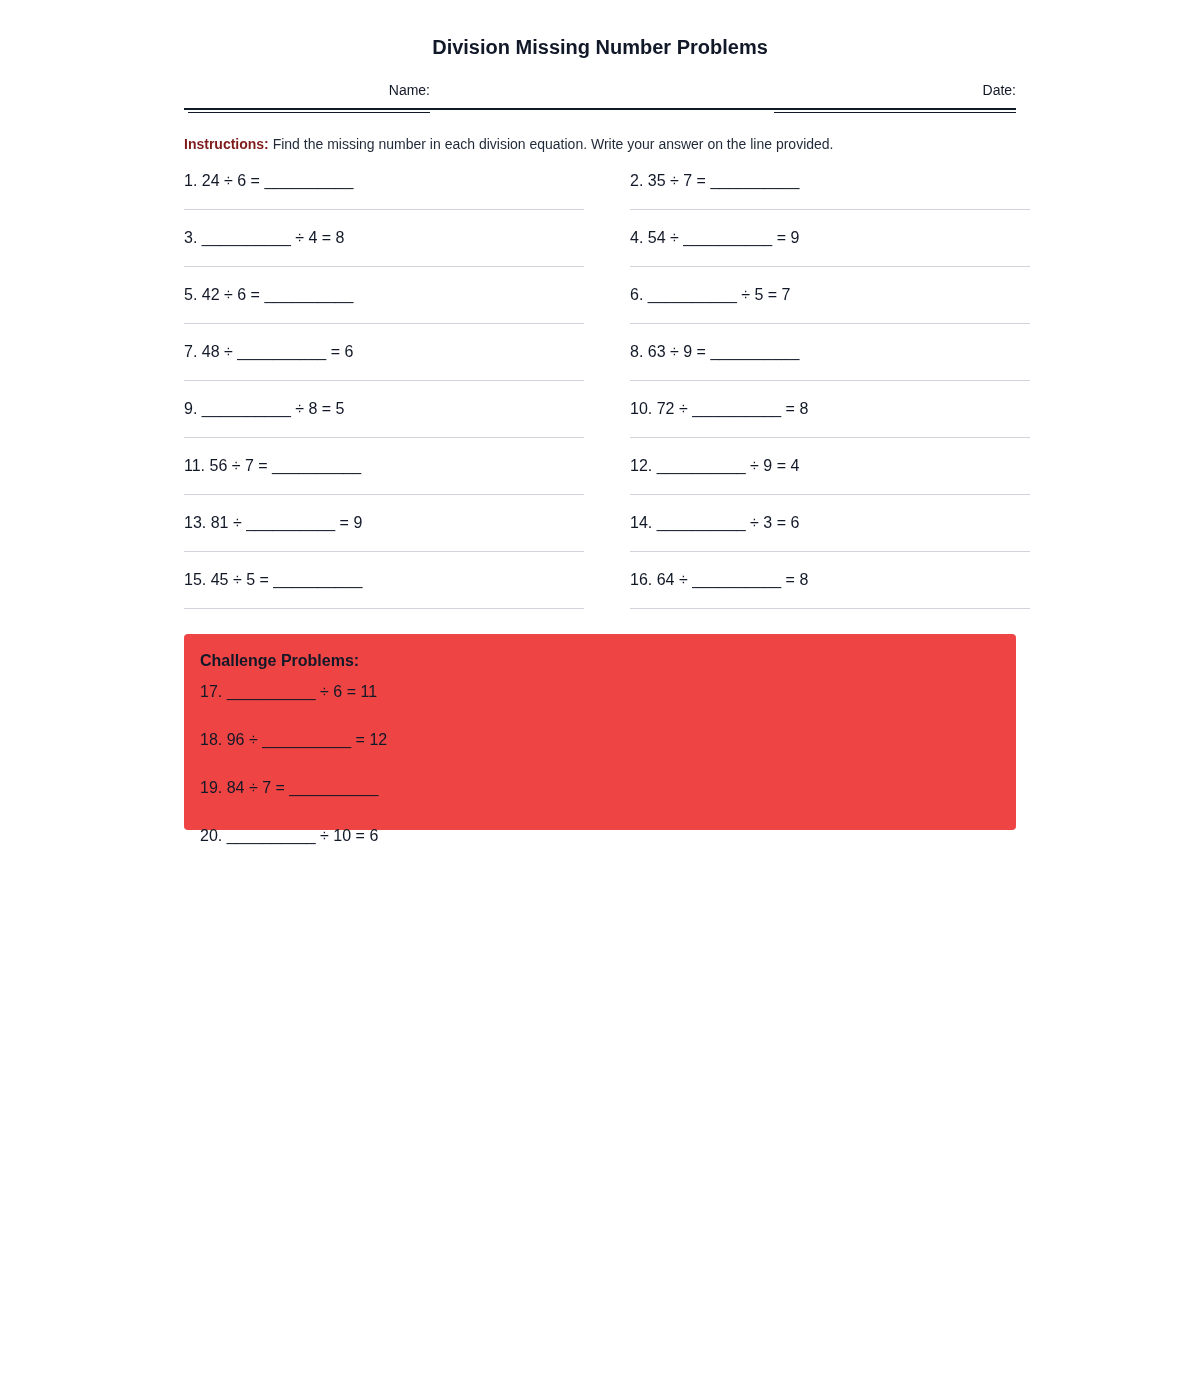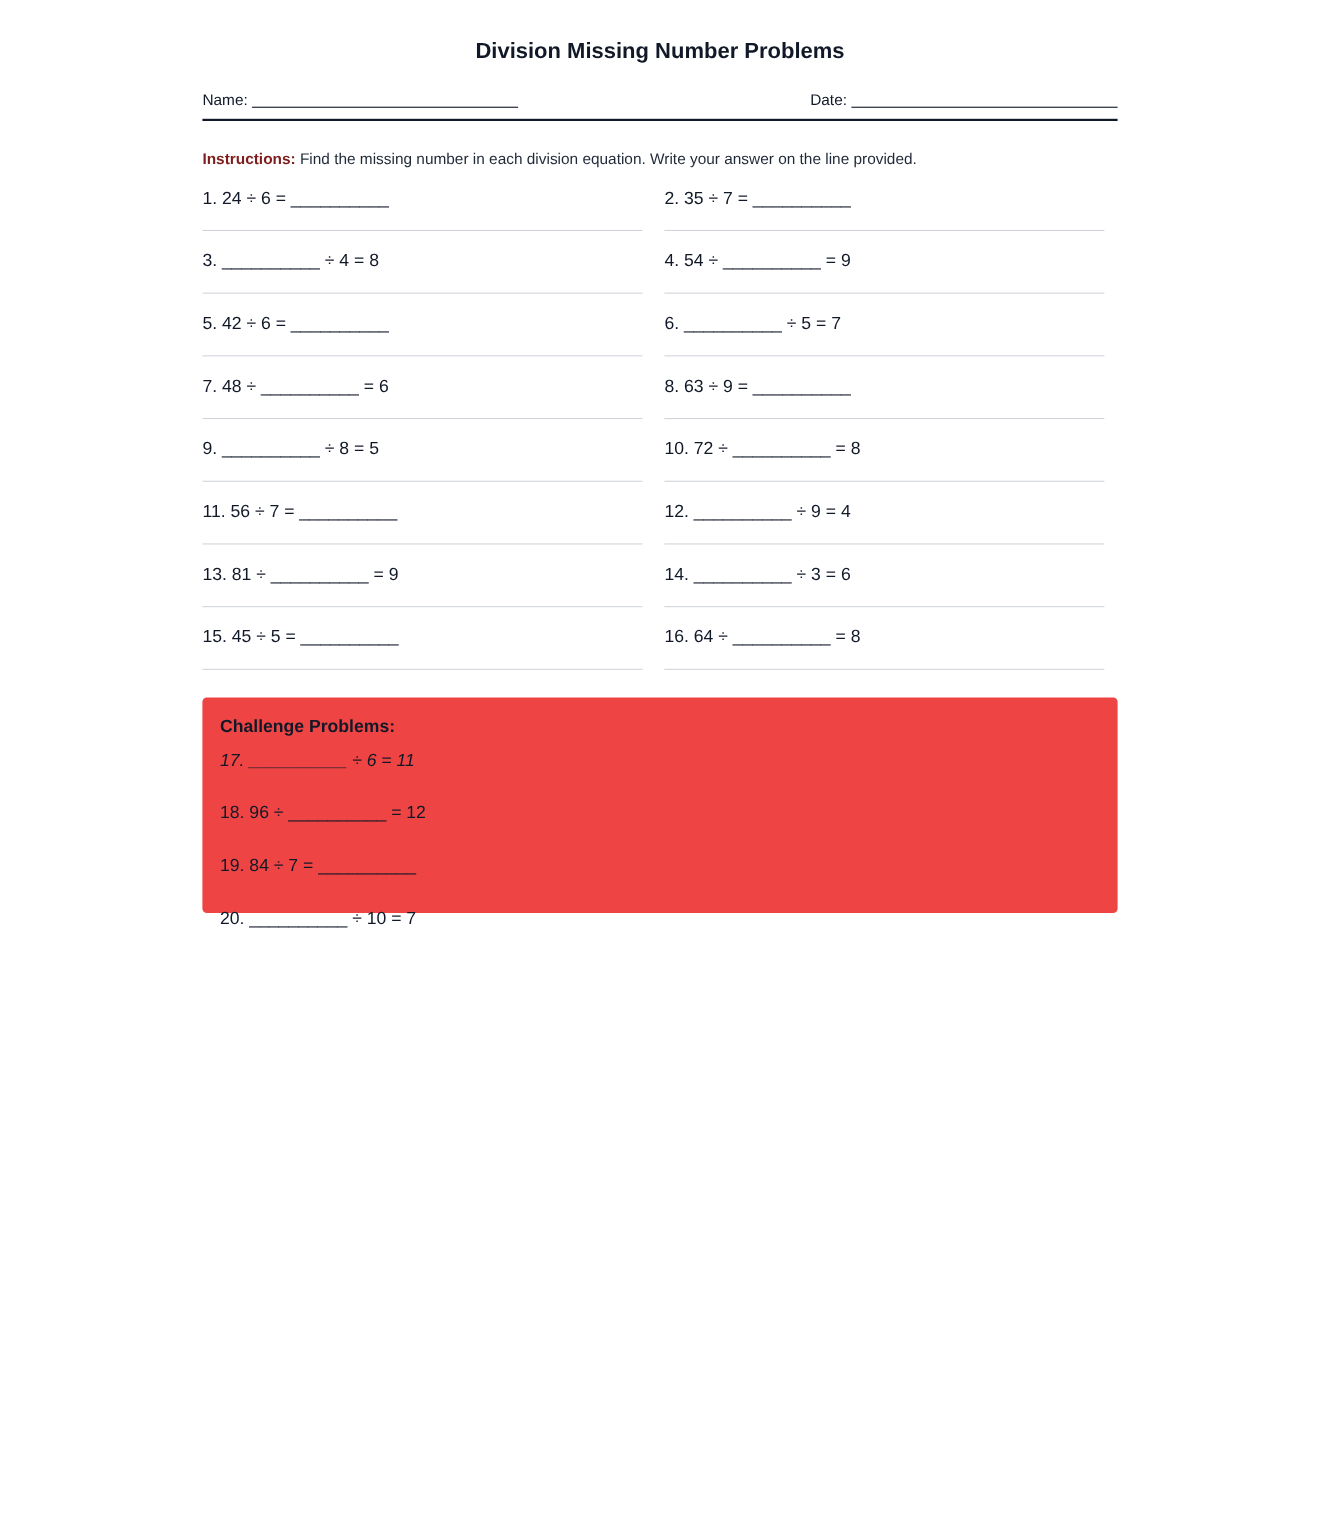--- a/index.html
+++ b/index.html
@@ -1,34 +1,34 @@
 <!DOCTYPE html>
 <html><head>
 <meta charset="utf-8">
 <style>
   html, body { margin: 0; padding: 0; background: #ffffff; }
   body { width: 1200px; height: 1400px; font-family: "Liberation Sans", sans-serif; color: #111827; position: relative; }
   .page { position: absolute; left: 184px; top: 0; width: 832px; }
   h1 { margin: 0; position: absolute; top: 32px; left: 0; width: 832px; text-align: center; font-size: 20px; font-weight: bold; color: #111827; line-height: 30px; }
   .header { position: absolute; top: 80px; left: 0; width: 832px; height: 28px; border-bottom: 2px solid #111827; font-size: 14px; }
-  .field { position: absolute; top: 2px; display: flex; align-items: flex-end; }
+  .field { position: absolute; top: 2px; display: flex; align-items: flex-end; flex-direction: column; }
   .field .lbl { line-height: 16px; }
   .field .line { display: inline-block; border-bottom: 1px solid #111827; height: 14px; margin-left: 4px; }
   .name-field { left: 0; }
   .name-field .line { width: 242px; }
   .date-field { right: 0; text-align: center; }
   .date-field .line { width: 242px; }
   .instructions { position: absolute; top: 136px; left: 0; width: 832px; font-size: 14px; line-height: 16px; color: #1f2937; }
   .instructions b { color: #7f1d1d; }
-  .grid { position: absolute; top: 162px; left: 0; width: 832px; display: grid; grid-template-columns: 400px 400px; column-gap: 20px; }
+  .grid { position: absolute; top: 162px; left: 0; width: 832px; display: grid; grid-template-columns: 400px 400px; column-gap: 46px; }
   .problem { height: 47px; border-bottom: 1px solid #d1d5db; font-size: 16px; line-height: 38px; color: #111827; margin-bottom: 9px; white-space: pre; }
   .challenge { position: absolute; top: 634px; left: 0; width: 800px; height: 180px; background: #ef4444; border-radius: 4px; padding: 16px 16px 0 16px; }
   .challenge h3 { margin: 0; font-size: 16px; font-weight: bold; color: #111827; line-height: 22px; margin-top: 0px; }
   .cp { font-size: 16px; line-height: 20px; margin-top: 28px; color: #111827; white-space: pre; }
-  .cp:first-of-type { margin-top: 10px; font-style: italic; }
+  .cp:first-of-type { margin-top: 10px; }
 </style>
 </head>
 <body>
 
 <div class="page">
   <h1>Division Missing Number Problems</h1>
 
   <div class="header">
     <div class="field name-field">
       <span class="lbl">Name:</span>
@@ -59,15 +59,15 @@
     <div class="problem">14. __________ ÷ 3 = 6</div>
     <div class="problem">15. 45 ÷ 5 = __________</div>
     <div class="problem">16. 64 ÷ __________ = 8</div>
   </div>
 
   <div class="challenge">
     <h3>Challenge Problems:</h3>
     <div class="cp">17. __________ ÷ 6 = 11</div>
     <div class="cp">18. 96 ÷ __________ = 12</div>
     <div class="cp">19. 84 ÷ 7 = __________</div>
-    <div class="cp">20. __________ ÷ 10 = 7</div>
+    <div class="cp">20. __________ ÷ 10 = 6</div>
   </div>
 </div>
 
 </body></html>

